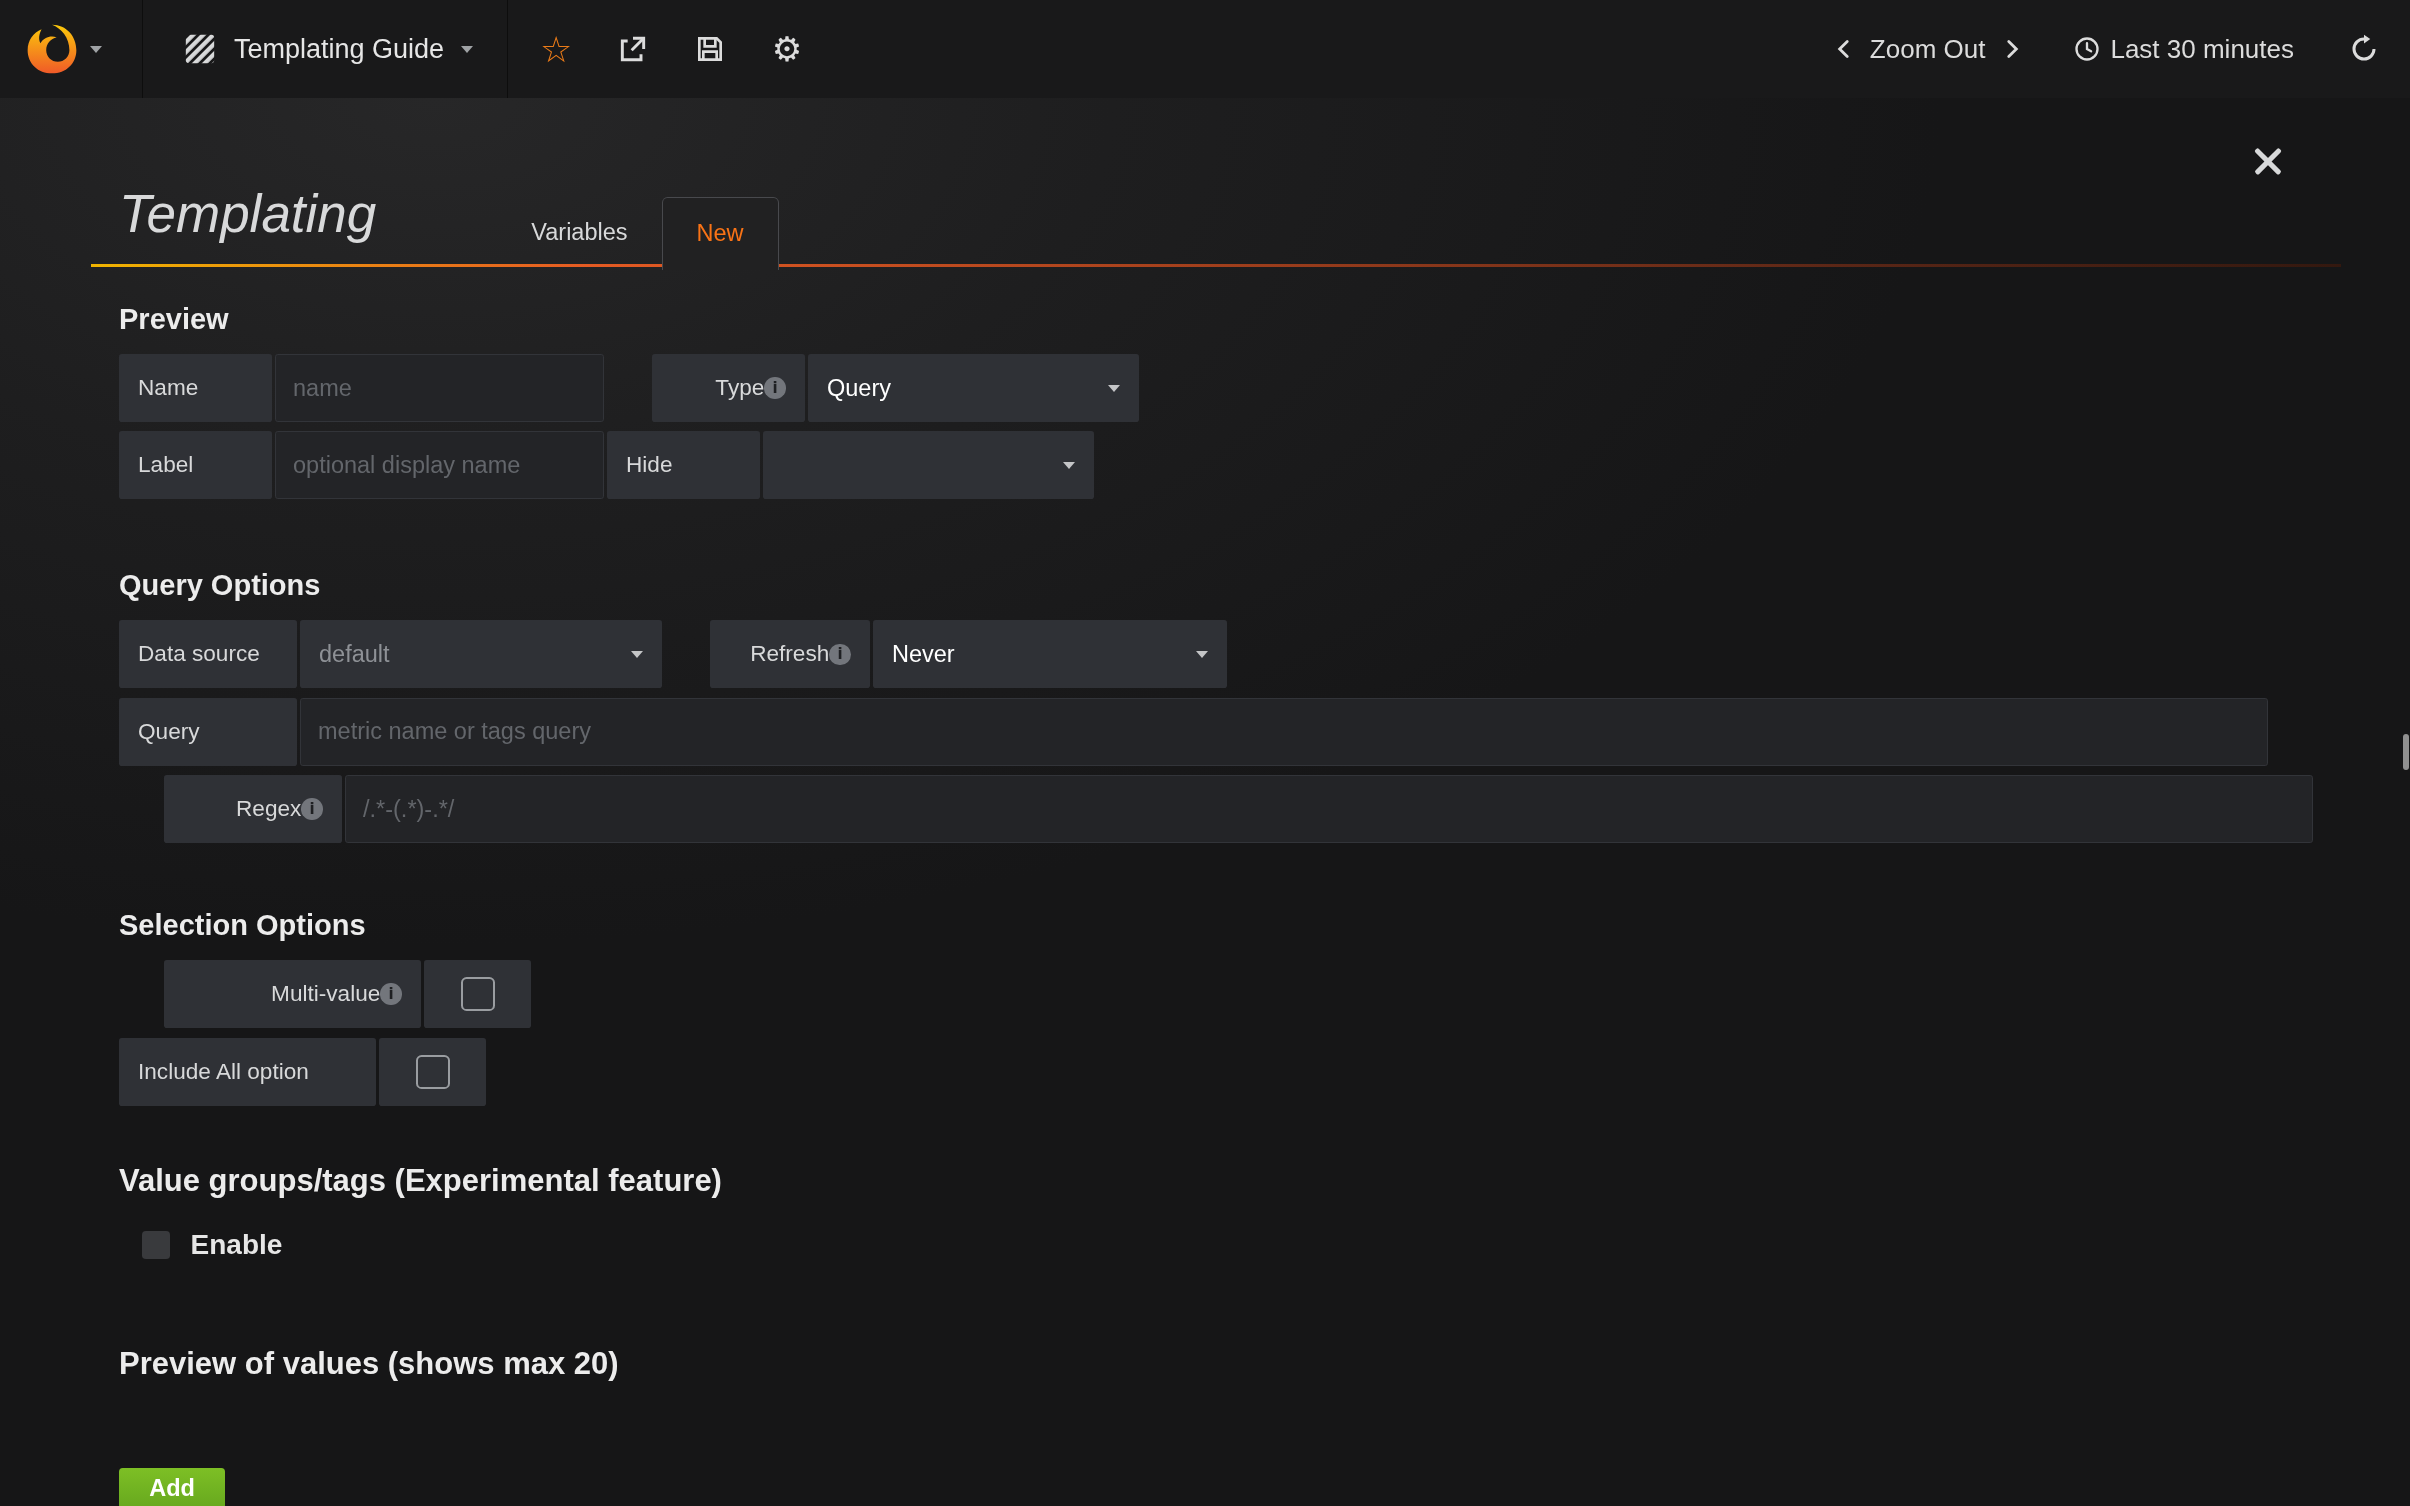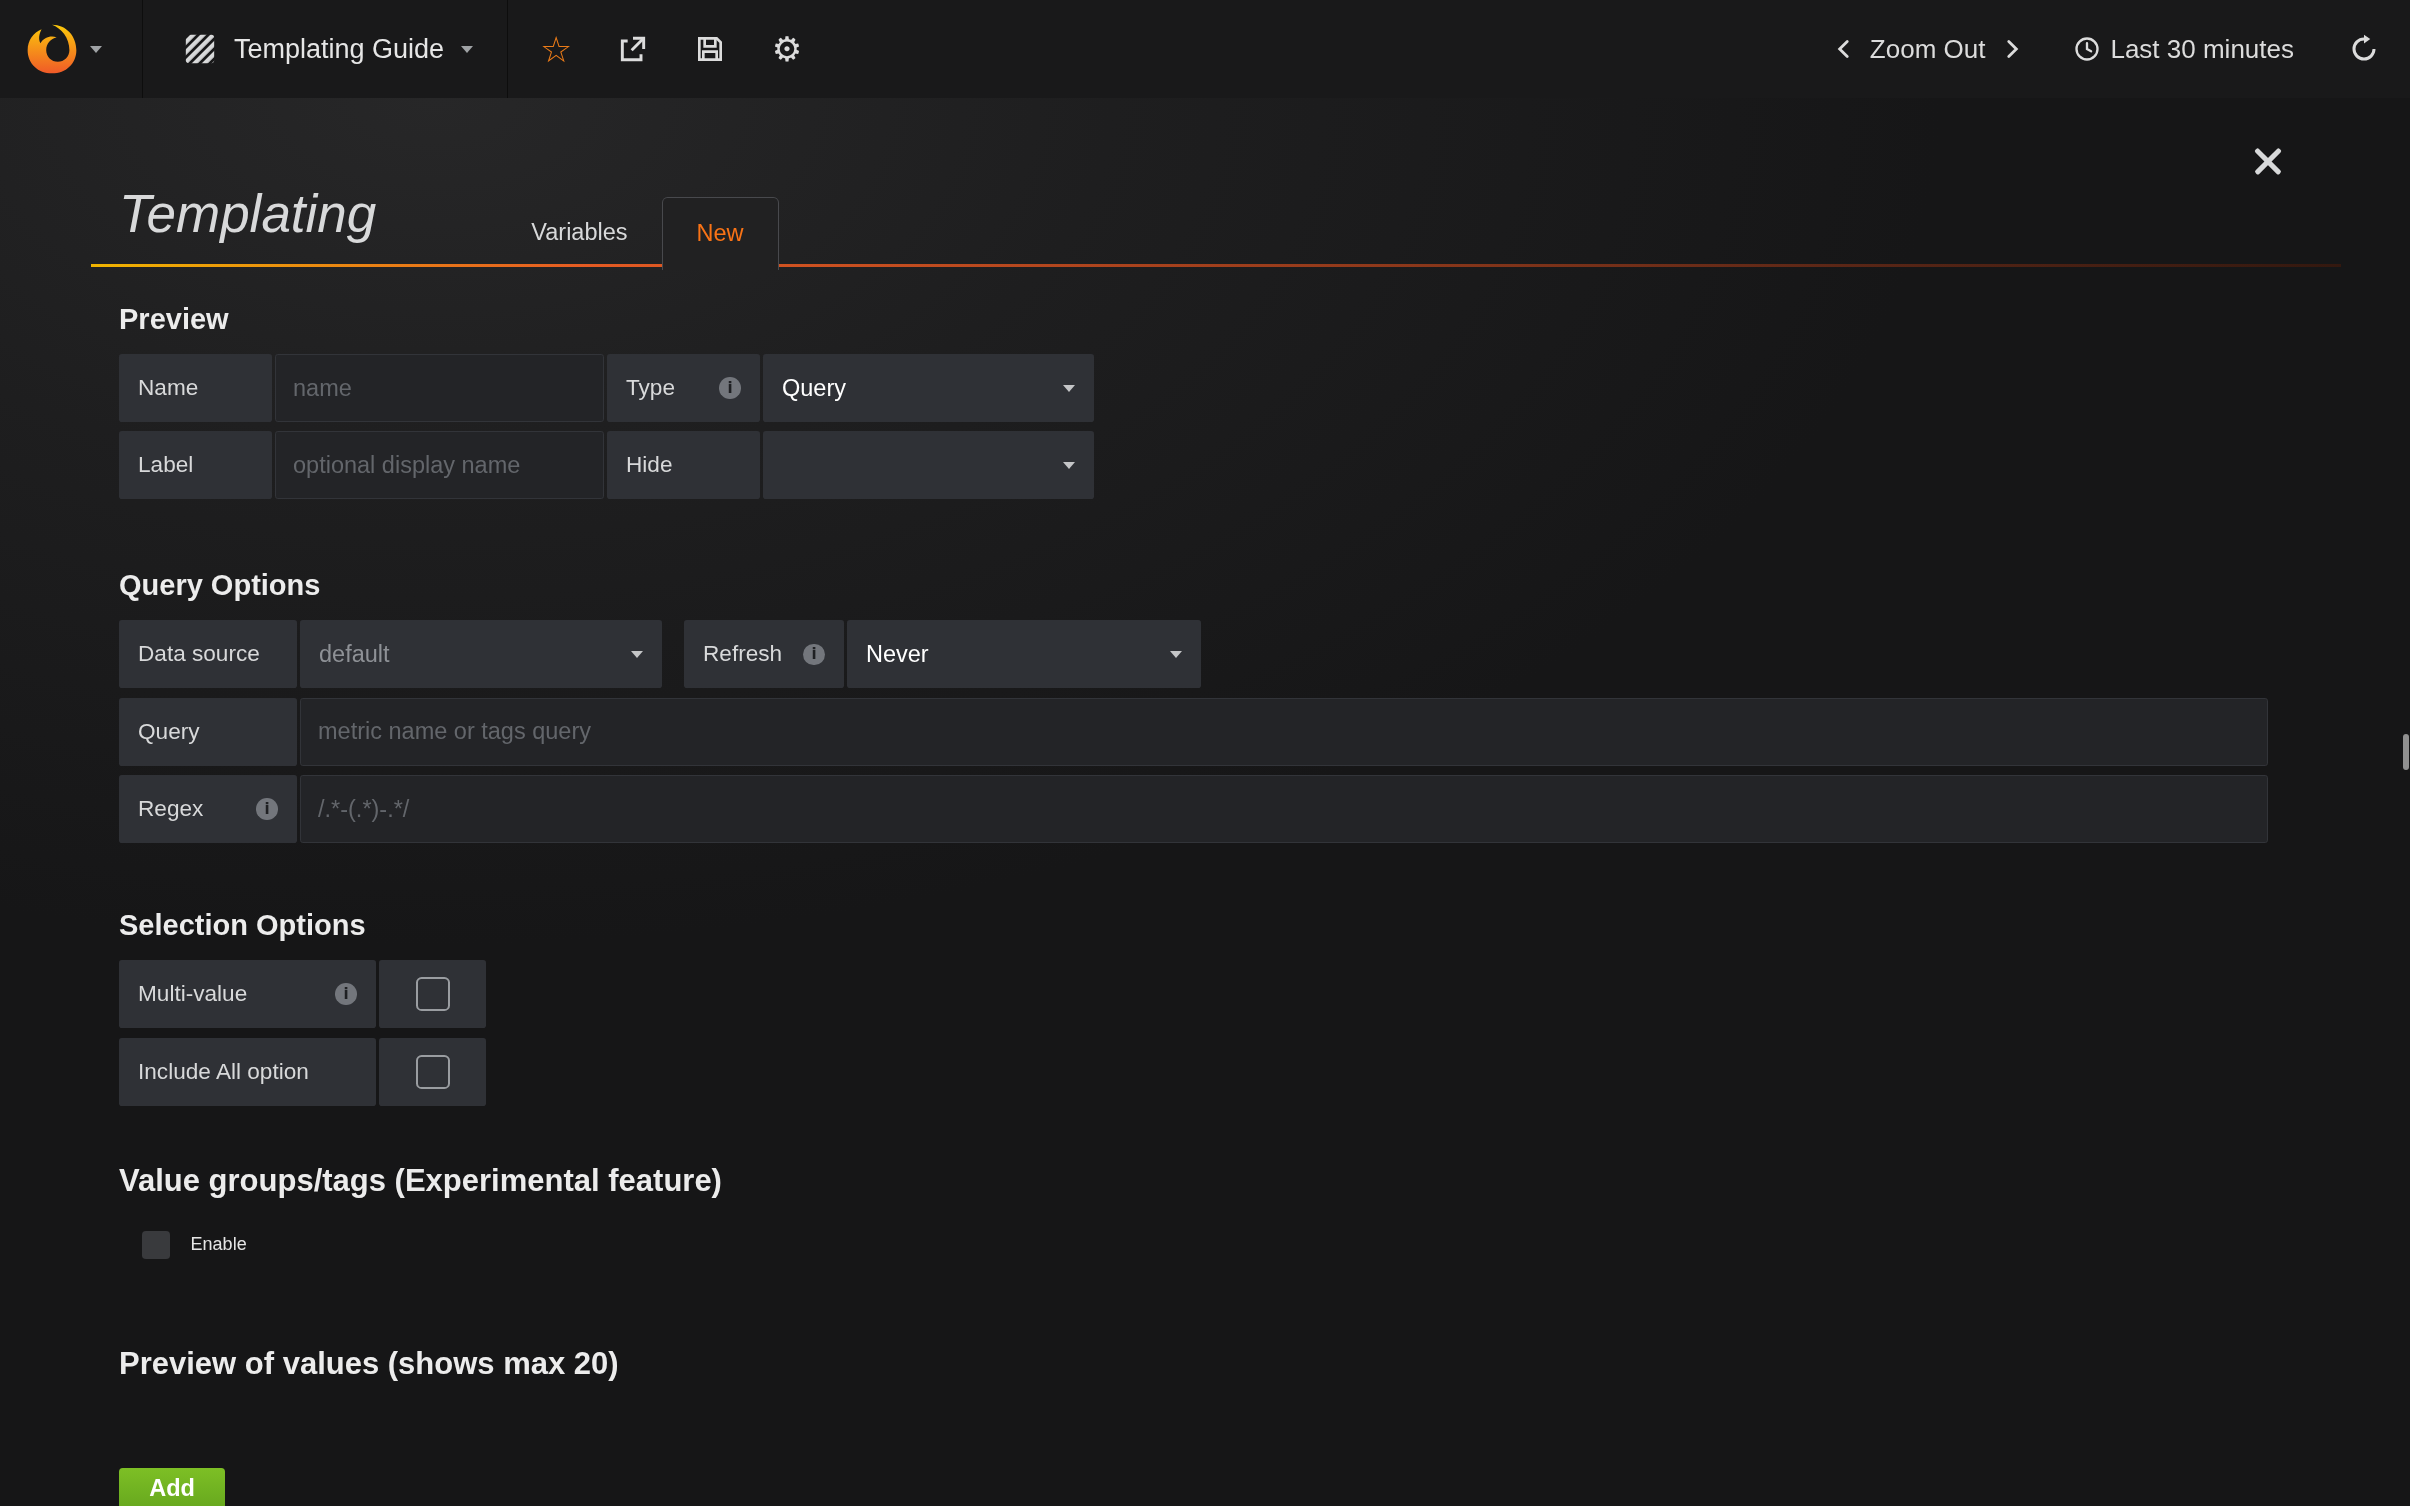--- a/index.html
+++ b/index.html
@@ -55,21 +55,21 @@
   .h-variable { margin-top:34px; margin-bottom:17px; }
   .h-query    { margin-top:68px; margin-bottom:17px; }
   .h-select   { margin-top:64px; margin-bottom:17px; }
   .big-heading { font-size:31px; font-weight:700; color:#ececec; line-height:38px; }
   .h-groups  { margin-top:56px; }
   .h-preview { margin-top:81px; }
 
   .form-row { display:flex; gap:3px; margin-bottom:9.4px; }
   .gf-label { background:#2f3136; color:#d8d9da; font-size:22.6px; height:68px;
               display:flex; align-items:center; padding:0 19px; border-radius:2.8px; }
-  .gf-label.spread { justify-content:space-between; }
+  .gf-label.spread { justify-content:flex-end;margin-left:45px; }
   .gf-input { background:#232427; border:1.9px solid #323439; color:#d8d9da; font-size:23.5px;
               height:68px; padding:0 17px; border-radius:2.8px; outline:none;
               font-family:"Liberation Sans",sans-serif; }
   .gf-input::placeholder { color:#63666b; }
   .gf-select { background:#2f3136; color:#ffffff; font-size:23.5px; height:68px;
                display:flex; align-items:center; justify-content:space-between;
                padding:0 19px; border-radius:2.8px; cursor:pointer; }
   .gf-select .caret { border-top-color:#c4c5c7; }
   .muted-value { color:#8e9196; }
   .info-icon { width:21.7px; height:21.7px; border-radius:50%; background:#73767c; color:#1f2023;
@@ -79,21 +79,21 @@
   .w189 { width:178px; } .w384 { width:362px; } .w170 { width:160px; }
   .w376 { width:354px; } .w2090 { width:1968px; } .w273 { width:257px; }
   .ml20 { margin-left:19px; }
 
   .check-cell { width:107px; height:68px; background:#2f3136; border-radius:2.8px;
                 display:flex; align-items:center; justify-content:center; cursor:pointer; }
   .checkbox-outline { width:34px; height:34px; border:2.8px solid #9a9da1; border-radius:5.6px; }
 
   .enable-row { display:flex; align-items:center; margin-top:26px; margin-left:22.6px; height:38px; }
   .enable-checkbox { width:28px; height:28px; background:#393a3d; border-radius:3.8px; cursor:pointer; }
-  .enable-label { font-size:18px; color:#e6e6e6; margin-left:21px; }
+  .enable-label { font-size:28px; color:#e6e6e6; margin-left:21px;font-weight:bold; }
 
   .add-btn { margin-top:85px; width:106px; height:55px; border:none; border-radius:3.8px;
              background:linear-gradient(180deg,#7dbf25,#5fa01c); color:#ffffff;
              font-size:23.5px; font-weight:700; font-family:"Liberation Sans",sans-serif;
              cursor:pointer; display:flex; justify-content:center; padding-top:7.5px; }
 
   .scroll-thumb { position:absolute; right:0.9px; top:734px; width:6.6px; height:36px;
                   background:#909090; border-radius:3.8px; }
 
   svg.icon { display:block; }

